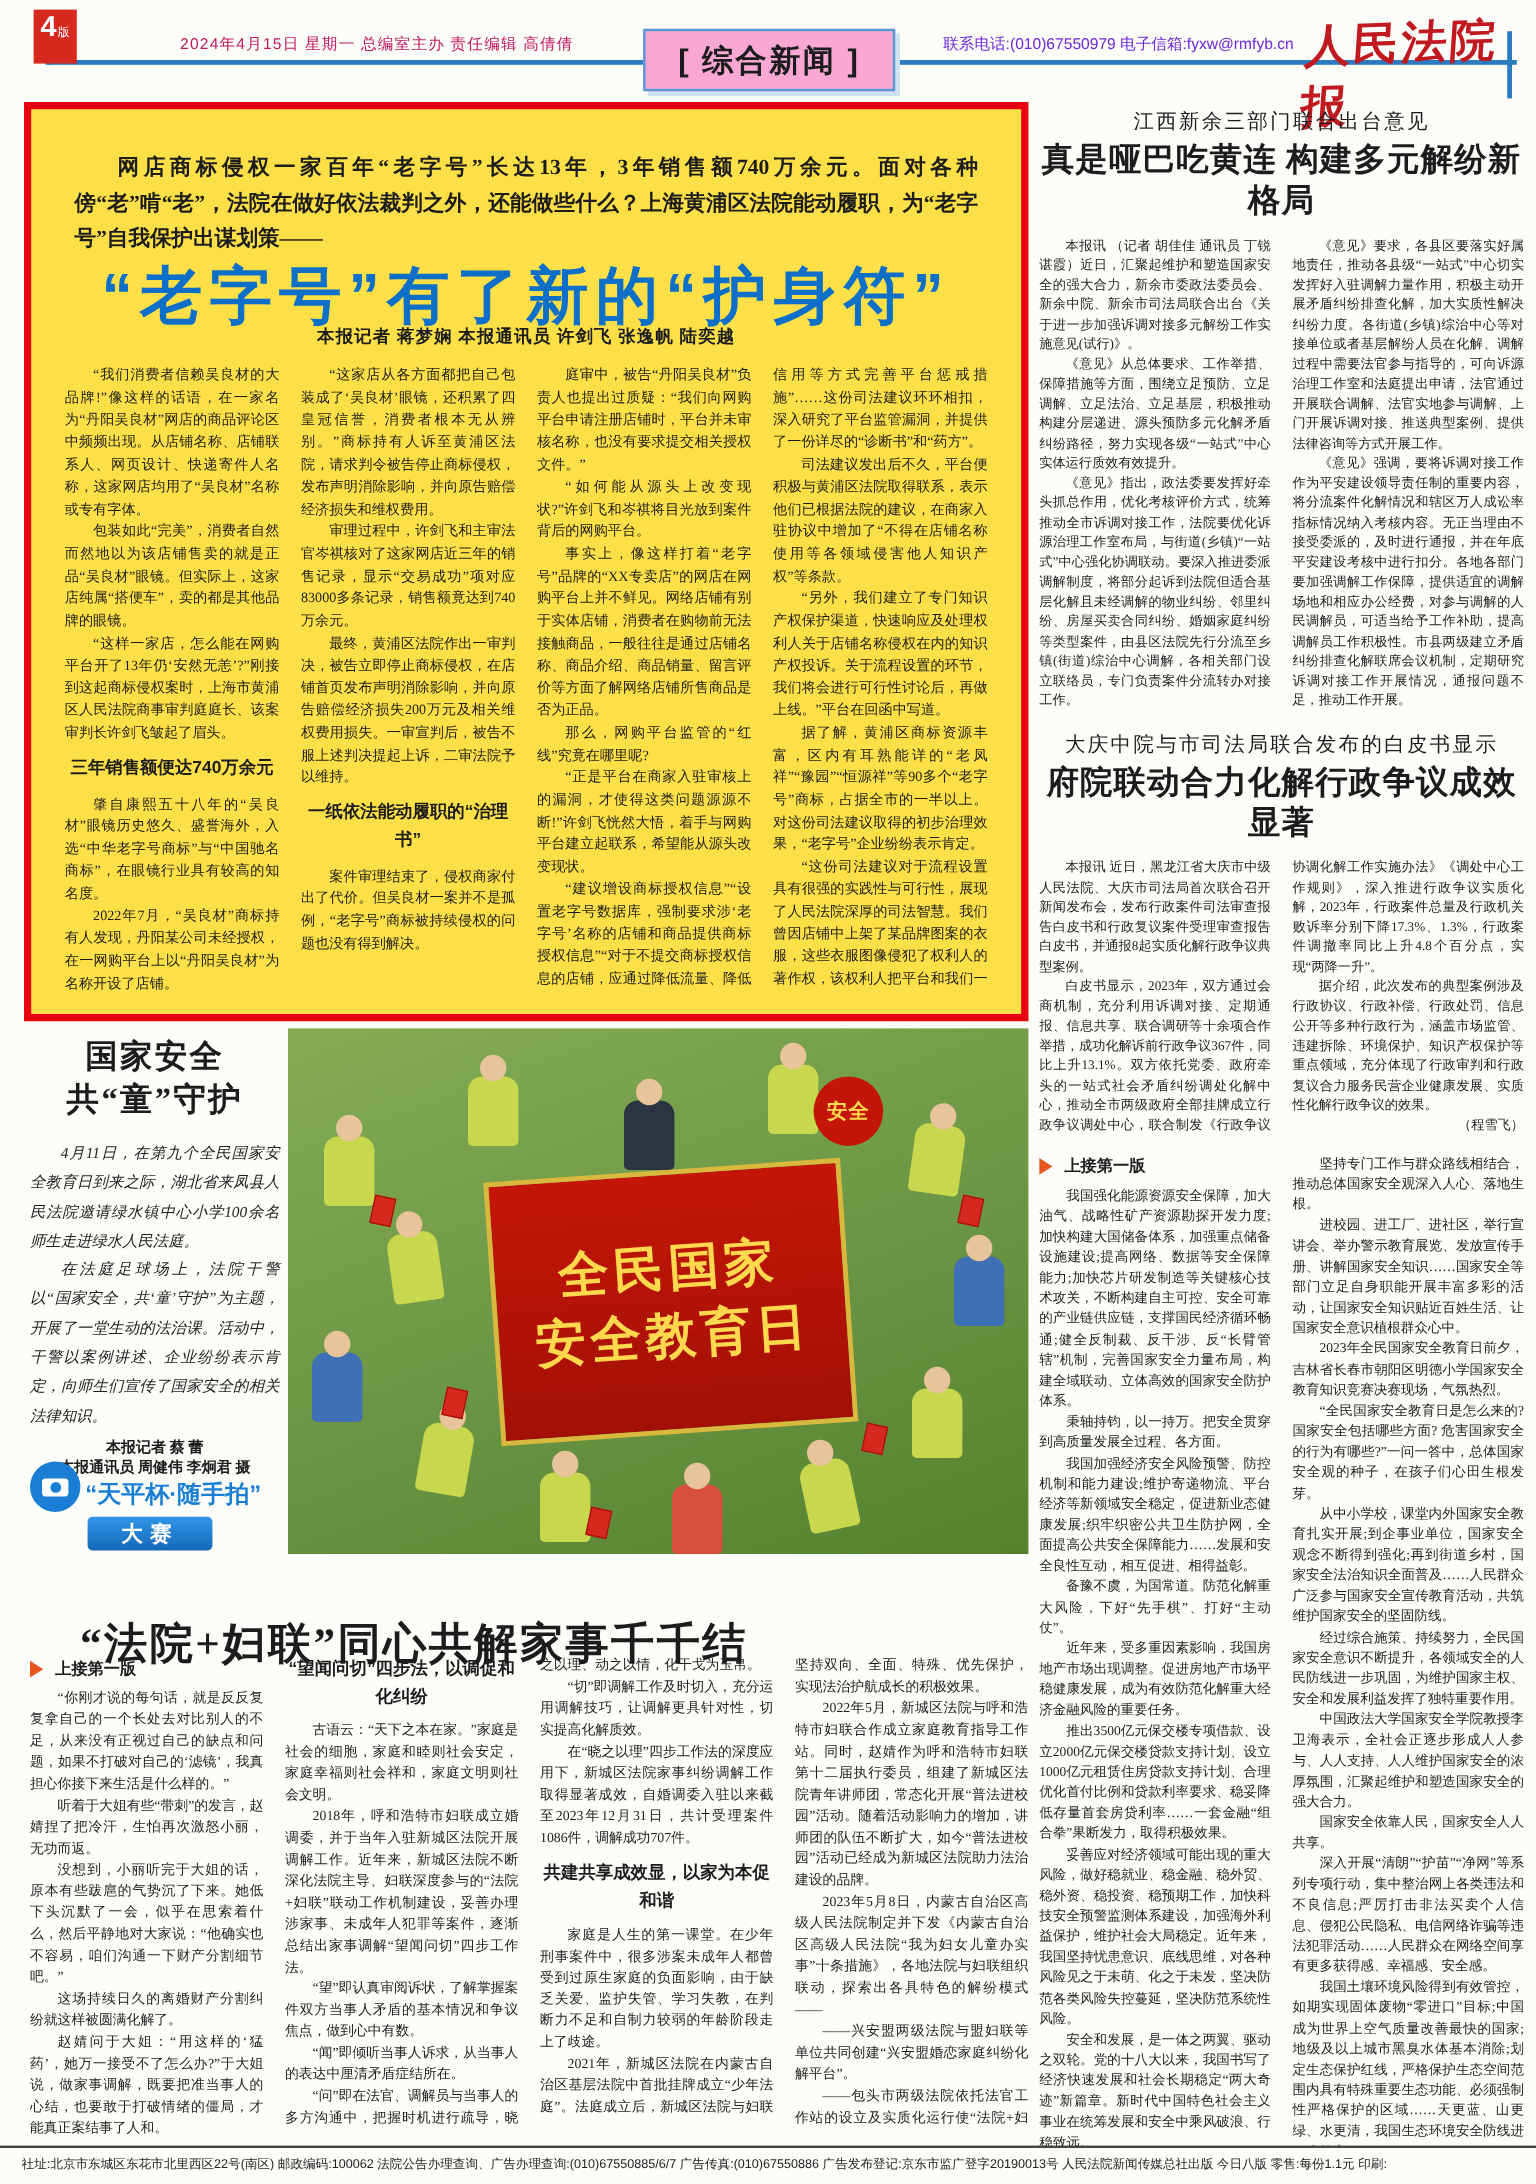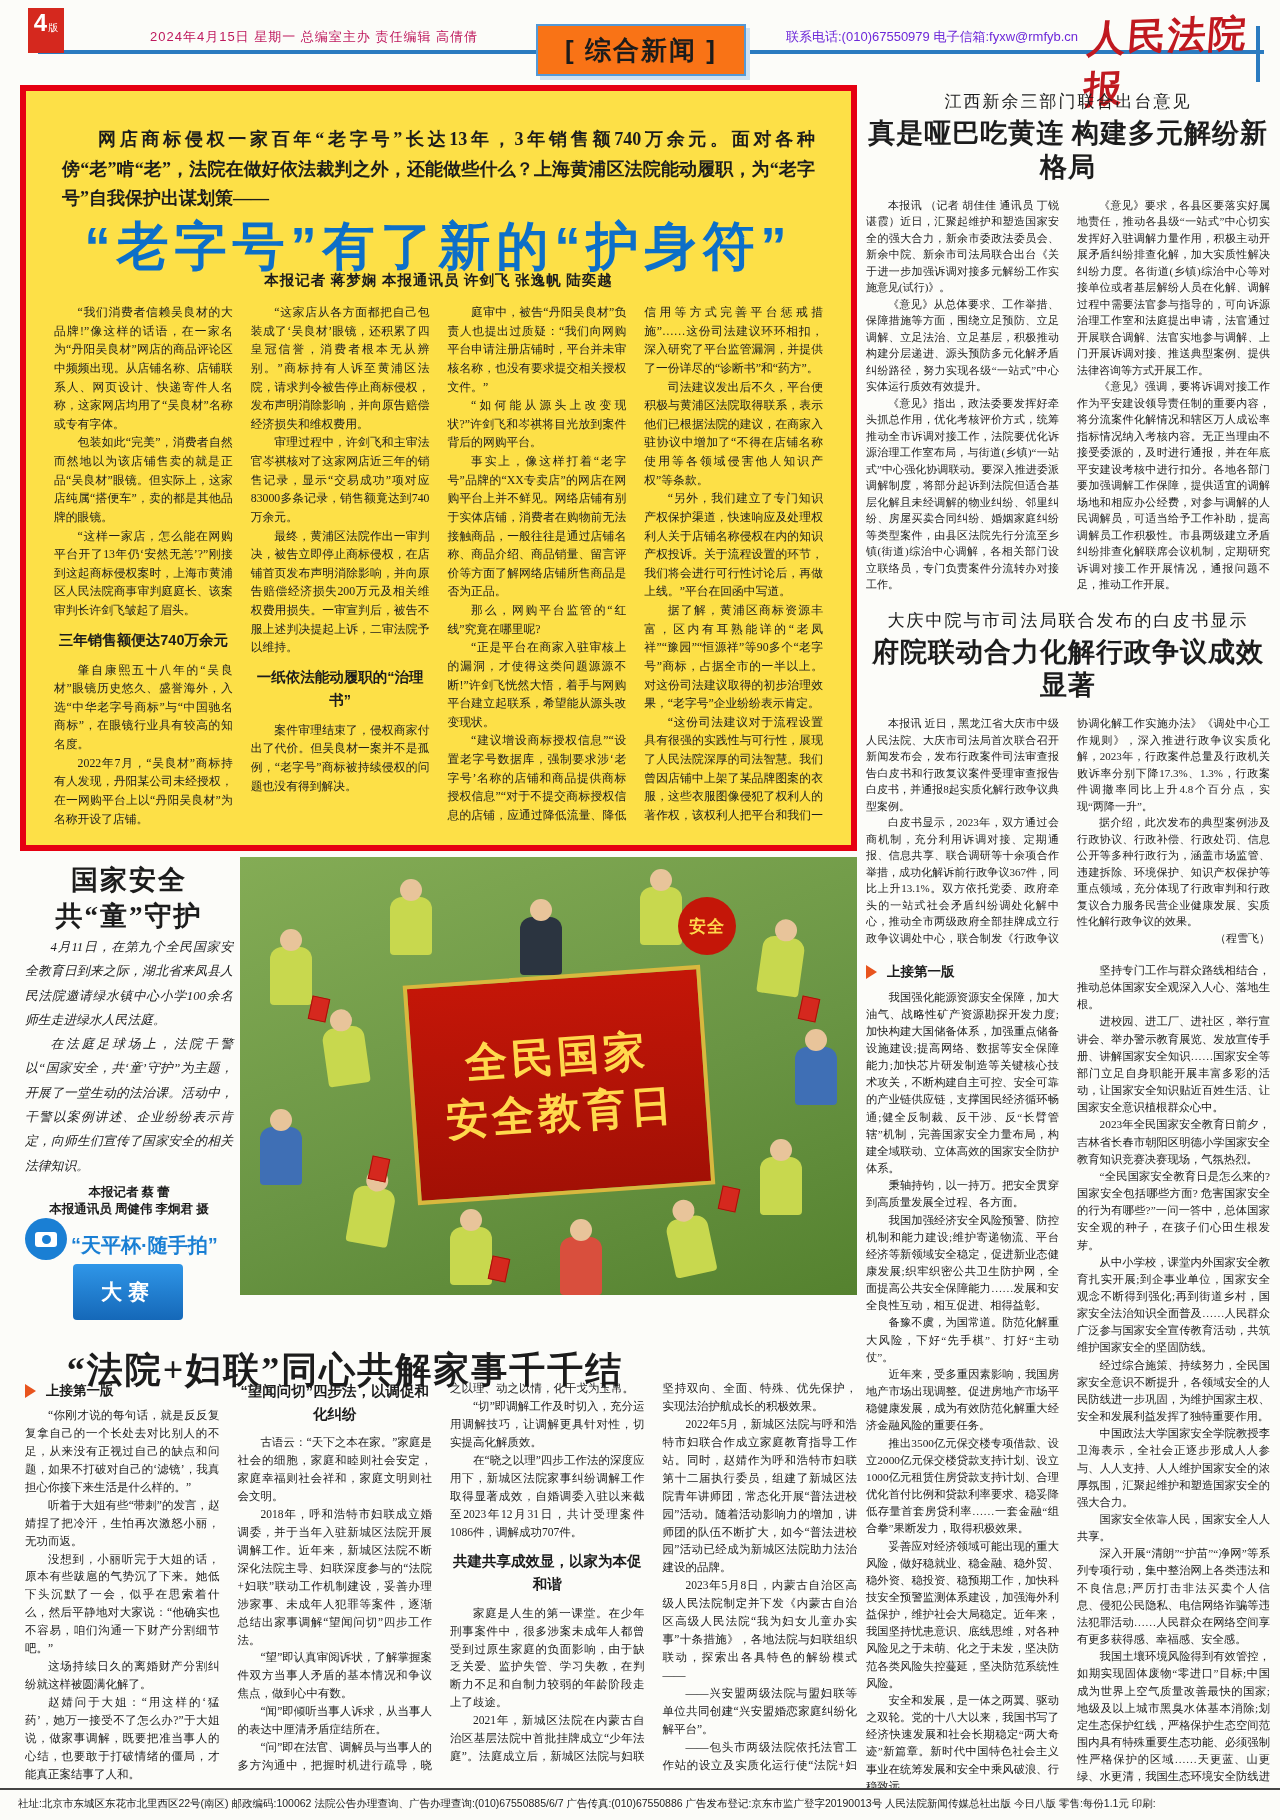--- a/index.html
+++ b/index.html
@@ -11,21 +11,21 @@
   
   .page-badge{left:28px;top:8px;width:36px;height:42px;background:#d5281e;color:#fff;text-align:center;line-height:1;padding-top:3px;}
   .page-badge .num{font-size:24px;font-weight:bold;display:inline-block;}
   .page-badge .unit{font-size:10px;display:inline-block;margin-left:1px;}
   .hline{left:40px;top:50px;width:1224px;height:4px;background:#2b7bc0;}
   .vbar-l{left:38px;top:10px;width:4px;height:44px;background:#2b7bc0;}
   .vbar-r{left:1256px;top:26px;width:4px;height:56px;background:#2b7bc0;}
   .dateline{left:150px;top:28px;font-size:13px;letter-spacing:1px;color:#be185d;}
   .contact{left:786px;top:28px;font-size:13px;color:#6d28d9;}
   .masthead{left:1086px;top:10px;font-size:38px;font-weight:bold;color:#c01920;letter-spacing:2px;transform:skewX(-6deg) rotate(-2deg);}
-  .section-box{left:536px;top:24px;width:206px;height:48px;background:#f97316;border:2px solid #5599d6;box-shadow:4px 4px 0 #cfe2f2;text-align:center;line-height:48px;font-size:26px;font-weight:bold;letter-spacing:2px;z-index:5;}
+  .section-box{left:536px;top:24px;width:206px;height:48px;background:#f9a8d4;border:2px solid #5599d6;box-shadow:4px 4px 0 #cfe2f2;text-align:center;line-height:48px;font-size:26px;font-weight:bold;letter-spacing:2px;z-index:5;}
 
   
   .lead-box{left:20px;top:85px;width:825px;height:754px;border:6px solid #e60012;background:#fde047;}
   .lead-intro{position:absolute;left:36px;right:36px;top:16px;font-size:18px;font-weight:600;line-height:1.65;text-align:justify;text-indent:2em;}
   .lead-headline{position:absolute;left:0;right:0;top:86px;text-align:center;font-size:52px;font-weight:900;color:#0d6fc8;letter-spacing:6px;}
   .lead-byline{position:absolute;left:0;right:0;top:180px;text-align:center;font-size:14.5px;font-weight:600;letter-spacing:1px;}
   .lead-body{position:absolute;left:28px;right:28px;top:212px;height:528px;column-count:4;column-gap:18px;column-fill:auto;overflow:hidden;font-size:11.8px;line-height:1.58;text-align:justify;}
 
   .para{margin:0;text-indent:2em;text-align:justify;}
   .subhead{text-align:center;font-weight:bold;font-size:14.5px;margin:9px 0;font-family:"Liberation Sans","DejaVu Sans",sans-serif;}
@@ -37,29 +37,29 @@
   .right-col{left:866px;top:90px;width:404px;height:1700px;overflow:hidden;}
   .kicker{text-align:center;font-size:17px;letter-spacing:2px;margin:0 0 4px 0;}
   .headline-serif{text-align:center;font-size:27px;font-weight:bold;letter-spacing:1px;margin:2px 0 12px 0;line-height:1.25;}
   .art-body{column-count:2;column-gap:18px;font-size:11px;line-height:1.5;text-align:justify;}
   .art-gap{height:16px;}
   .jump-body{column-count:2;column-gap:18px;font-size:11.3px;line-height:1.52;text-align:justify;}
 
   
   .story{left:25px;top:862px;width:208px;}
   .story-title{text-align:center;font-size:27px;font-weight:bold;line-height:1.35;letter-spacing:2px;}
-  .story-body{font-size:12.8px;font-style:italic;line-height:1.9;}
+  .story-body{margin-top:14px;font-size:12.8px;font-style:italic;line-height:1.9;}
   .story-byline{margin-top:6px;font-size:12.5px;font-weight:bold;text-align:center;font-style:normal;}
   .badge{left:25px;top:1218px;width:215px;}
   .badge-row{display:flex;align-items:center;}
   .cam{width:42px;height:42px;border-radius:50%;background:#1a7fd4;position:relative;flex:0 0 42px;}
   .cam .body{position:absolute;left:10px;top:14px;width:22px;height:15px;background:#fff;border-radius:3px;}
   .cam .lens{position:absolute;left:17px;top:17px;width:9px;height:9px;border-radius:50%;background:#1a7fd4;}
   .badge-title{color:#1a7fd4;font-size:20px;font-weight:bold;margin-left:4px;font-family:"Liberation Sans","DejaVu Sans",sans-serif;margin-top:13px;}
-  .badge-sub{display:inline-block;margin:4px 0 0 48px;padding:14px 28px;background:linear-gradient(#2f96e8,#1568b8);color:#fff;font-size:21px;font-weight:bold;border-radius:4px;letter-spacing:6px;}
+  .badge-sub{display:inline-block;margin:4px 0 0 48px;padding:2px 28px;background:linear-gradient(#2f96e8,#1568b8);color:#fff;font-size:18px;font-weight:bold;border-radius:4px;letter-spacing:6px;}
 
   
   .photo{left:240px;top:857px;width:617px;height:438px;overflow:hidden;background:linear-gradient(160deg,#84ac55 0%,#6a9544 55%,#55822f 100%);}
   .banner{position:absolute;left:170px;top:118px;width:290px;height:212px;background:linear-gradient(#c41608,#a21005);border:4px solid #d9b83e;transform:rotate(-4deg);display:flex;flex-direction:column;align-items:center;justify-content:center;}
   .banner div{color:#ffd84d;font-weight:900;font-size:42px;letter-spacing:4px;font-family:"Liberation Sans","DejaVu Sans",sans-serif;}
   .chip{position:absolute;left:438px;top:40px;width:58px;height:58px;border-radius:50%;background:#c41608;color:#ffd84d;font-size:17px;font-weight:bold;display:flex;align-items:center;justify-content:center;letter-spacing:1px;}
   .kid{position:absolute;width:42px;height:58px;border-radius:12px 12px 4px 4px;background:#c8d84e;}
   .kid::before{content:"";position:absolute;left:10px;top:-18px;width:22px;height:22px;border-radius:50%;background:#e8c49a;}
   .kid.b{background:#3f6fb5;}
   .kid.r{background:#d94f3d;}

